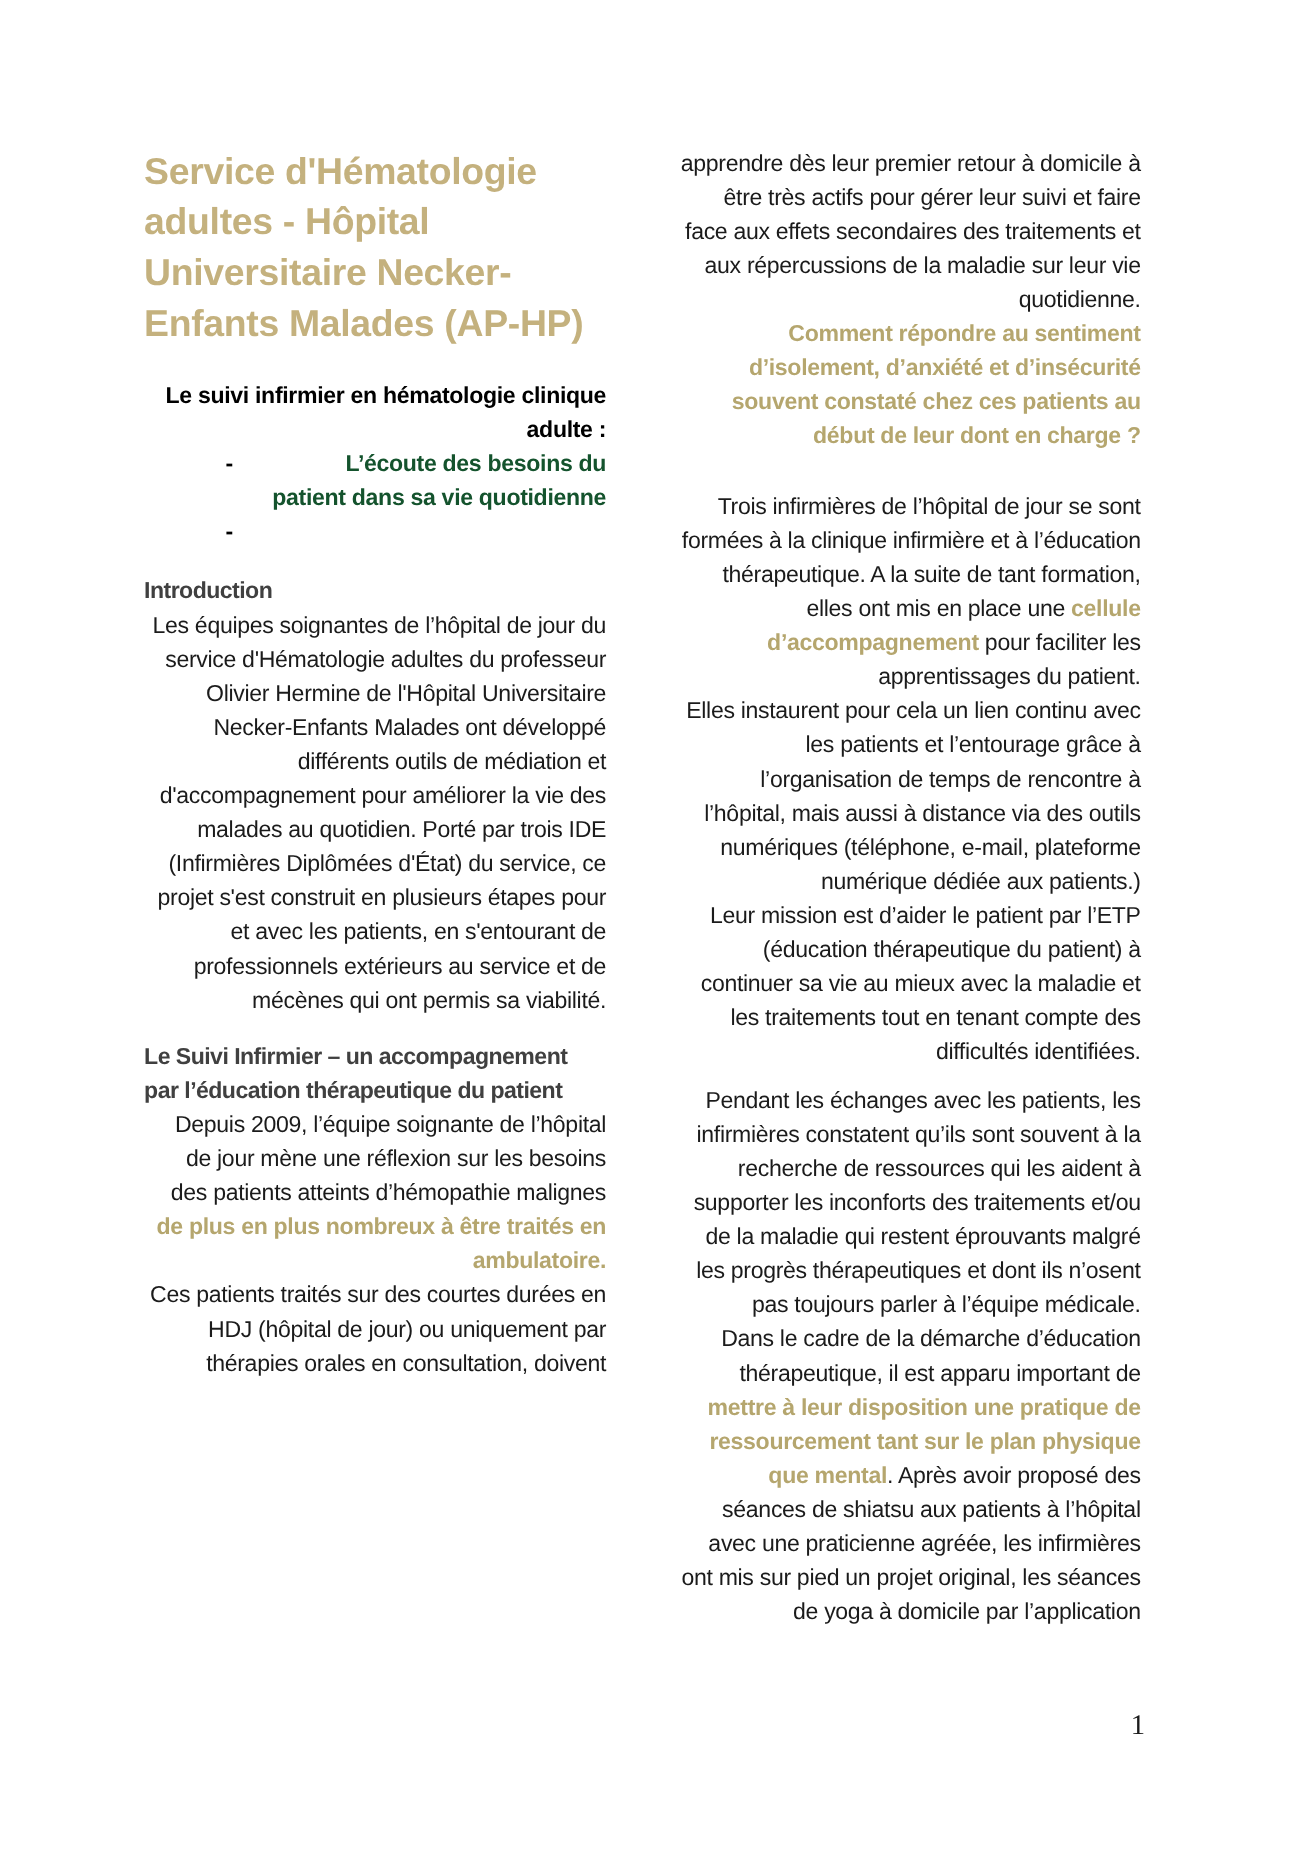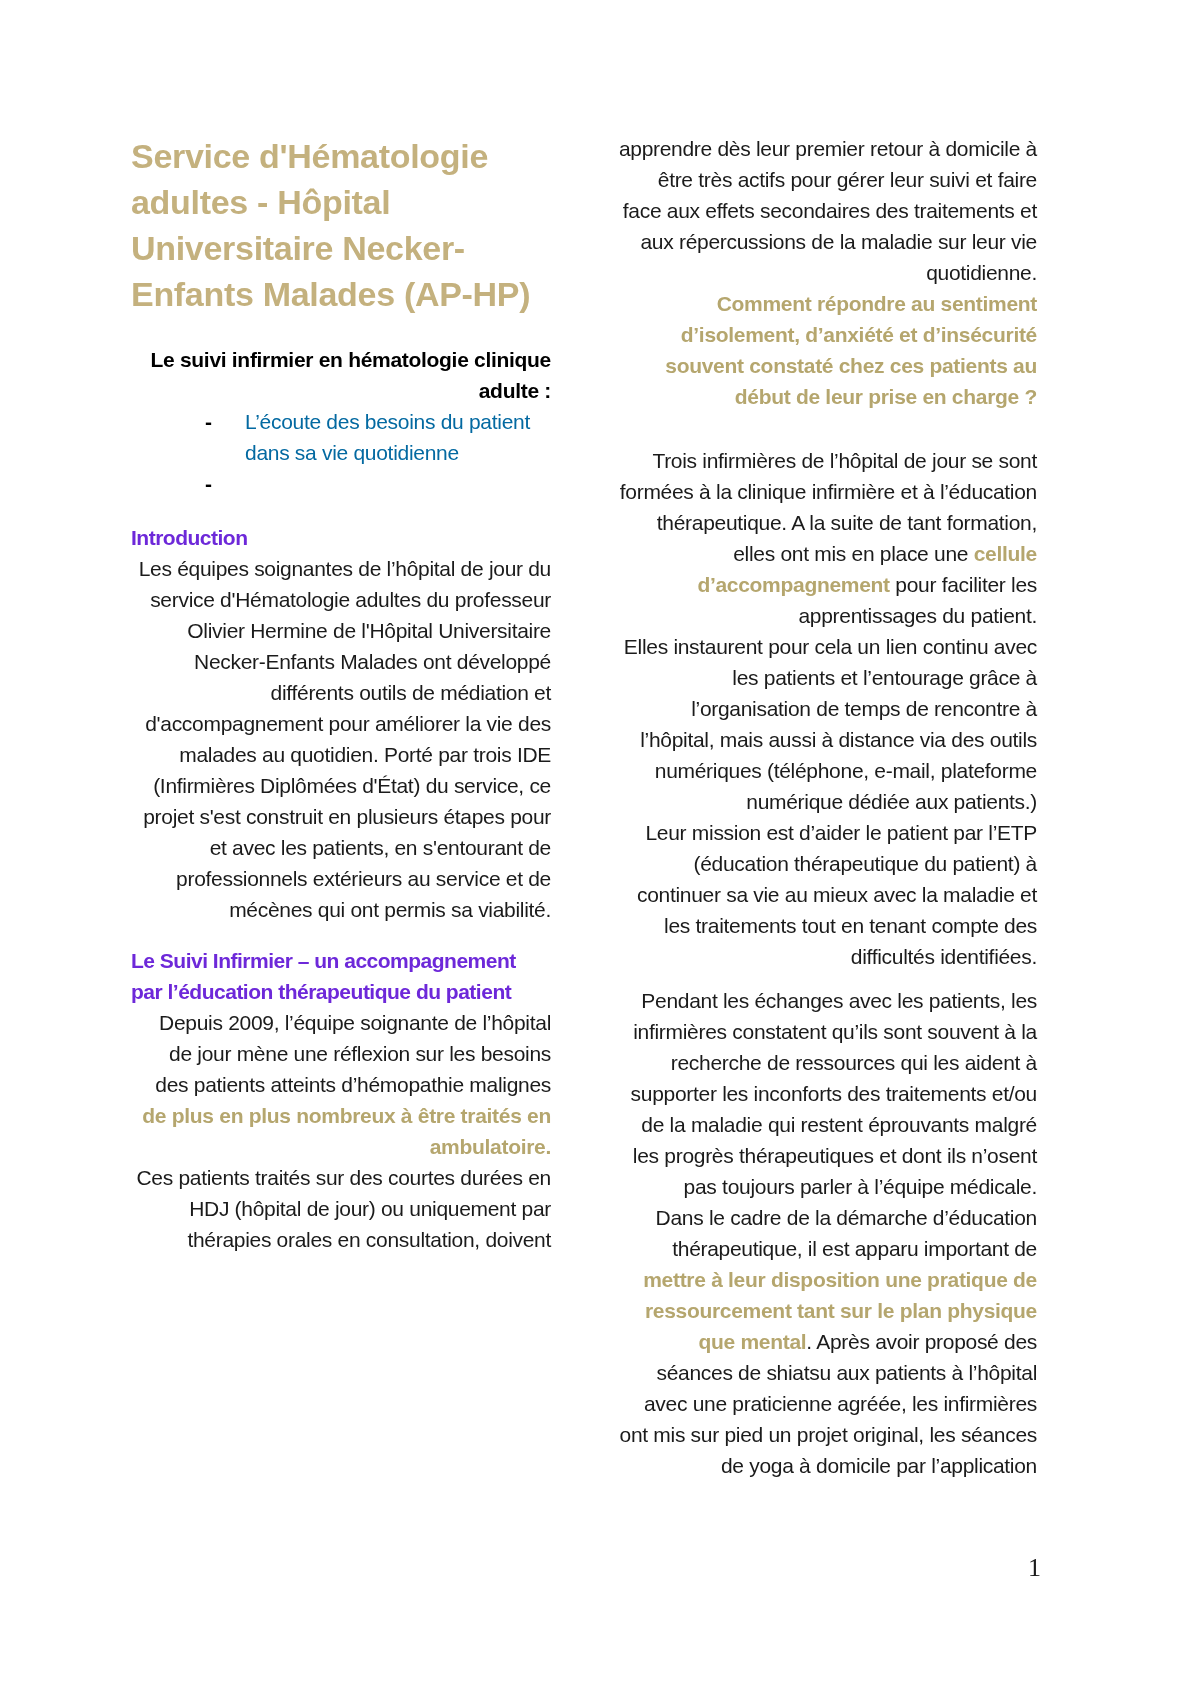--- a/index.html
+++ b/index.html
@@ -37,21 +37,21 @@
     color: #C4B17E;
     letter-spacing: -0.3px;
   }
   p { margin: 0; text-align: right; }
   .bold-black { font-weight: bold; color: #000000; }
   .gold-h {
     margin: 0;
     font-size: 21px;
     line-height: 31px;
     font-weight: bold;
-    color: #6d28d9;
+    color: #404040;
     letter-spacing: -0.5px;
   }
   .gold-para { font-weight: bold; color: #B5A66E; }
   .mt-chef { margin-top: 42px; }
   .mt-suivi { margin-top: 27px; }
   .mt-introh { margin-top: 23px; }
   .mt-suivih { margin-top: 20px; }
   .mt-blank { margin-top: 33px; }
   .mt-small { margin-top: 13px; }
   .dash-list {
@@ -63,22 +63,23 @@
     display: flex;
     align-items: flex-start;
   }
   .dash-list .dash {
     flex: 0 0 40px;
     font-weight: bold;
     color: #000000;
   }
   .dash-list .li-text {
     flex: 1 1 auto;
-    font-weight: normal;
-    color: #0369a1;
+    font-weight: bold;
+    color: #14532d;
+    text-align: right;
   }
   .page-number {
     position: absolute;
     left: 1028px;
     top: 1552px;
     font-family: "Liberation Serif", "DejaVu Serif", serif;
     font-size: 26px;
     line-height: 32px;
     color: #1b1b1b;
   }
@@ -111,21 +112,21 @@
       <h2 class="gold-h mt-suivih">Le Suivi Infirmier – un accompagnement par l’éducation thérapeutique du patient</h2>
       <p>
         <span>Depuis 2009, l’équipe soignante de l’hôpital de jour mène une réflexion sur les besoins des patients atteints d’hémopathie malignes </span><span class="gold-para">de plus en plus nombreux à être traités en ambulatoire.</span>
       </p>
       <p>Ces patients traités sur des courtes durées en HDJ (hôpital de jour) ou uniquement par thérapies orales en consultation, doivent</p>
     </div>
 
     <div class="col">
       <p>apprendre dès leur premier retour à domicile à être très actifs pour gérer leur suivi et faire face aux effets secondaires des traitements et aux répercussions de la maladie sur leur vie quotidienne.</p>
 
-      <p class="gold-para">Comment répondre au sentiment d’isolement, d’anxiété et d’insécurité souvent constaté chez ces patients au début de leur prise en charge ?</p>
+      <p class="gold-para">Comment répondre au sentiment d’isolement, d’anxiété et d’insécurité souvent constaté chez ces patients au début de leur dont en charge ?</p>
 
       <p class="mt-blank">
         <span>Trois infirmières de l’hôpital de jour se sont formées à la clinique infirmière et à l’éducation thérapeutique. A la suite de tant formation, elles ont mis en place une </span><span class="gold-para">cellule d’accompagnement</span><span> pour faciliter les apprentissages du patient.</span>
       </p>
 
       <p>Elles instaurent pour cela un lien continu avec les patients et l’entourage grâce à l’organisation de temps de rencontre à l’hôpital, mais aussi à distance via des outils numériques (téléphone, e-mail, plateforme numérique dédiée aux patients.)</p>
 
       <p>Leur mission est d’aider le patient par l’ETP (éducation thérapeutique du patient) à continuer sa vie au mieux avec la maladie et les traitements tout en tenant compte des difficultés identifiées.</p>
 
       <p class="mt-small">Pendant les échanges avec les patients, les infirmières constatent qu’ils sont souvent à la recherche de ressources qui les aident à supporter les inconforts des traitements et/ou de la maladie qui restent éprouvants malgré les progrès thérapeutiques et dont ils n’osent pas toujours parler à l’équipe médicale.</p>

